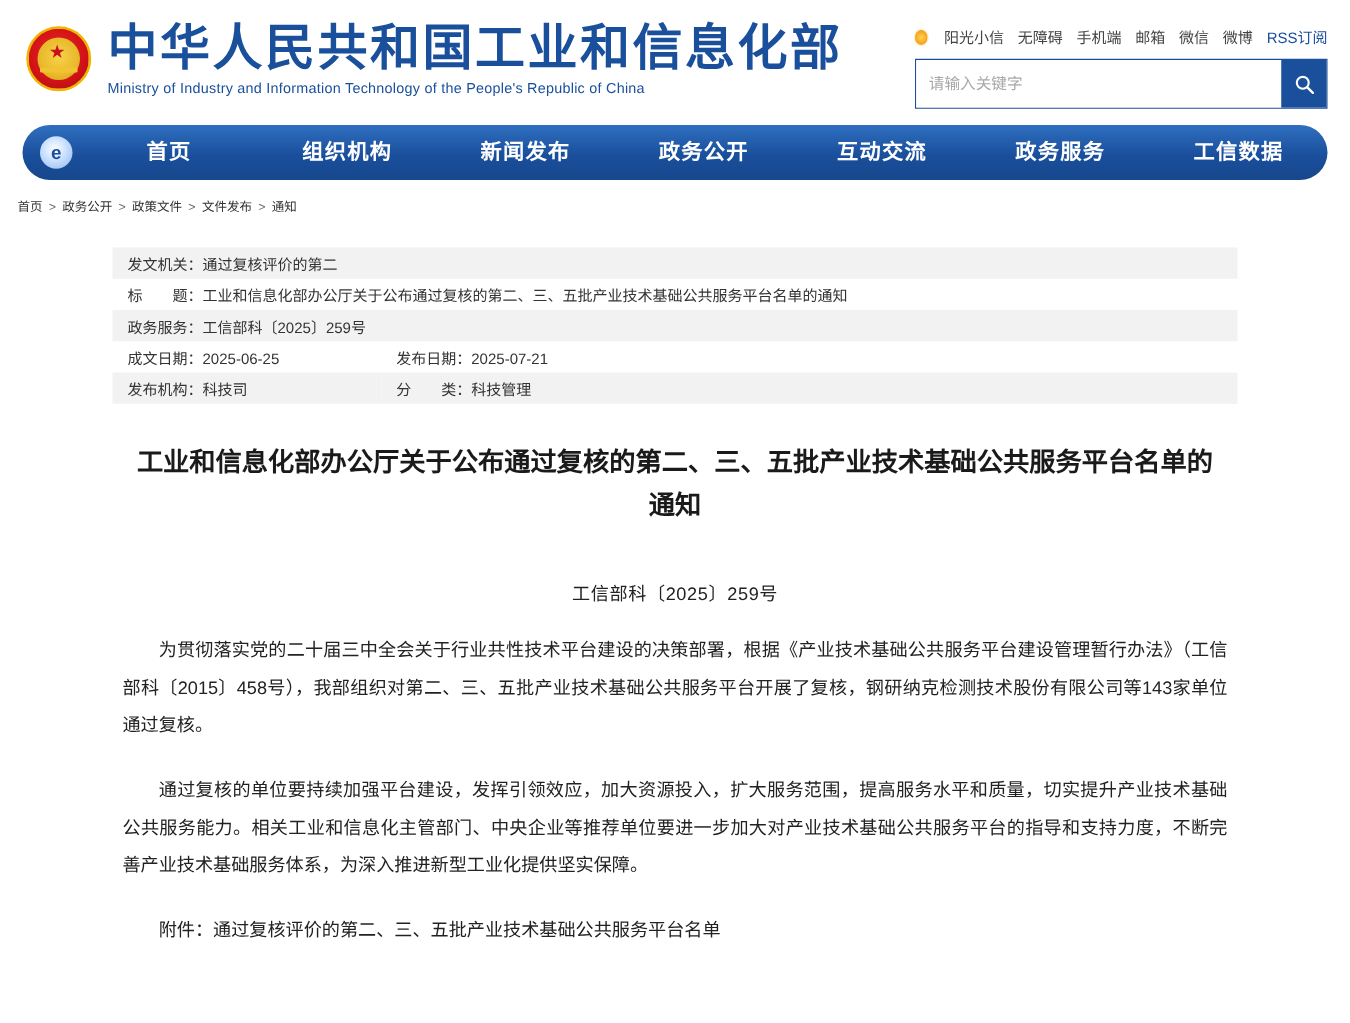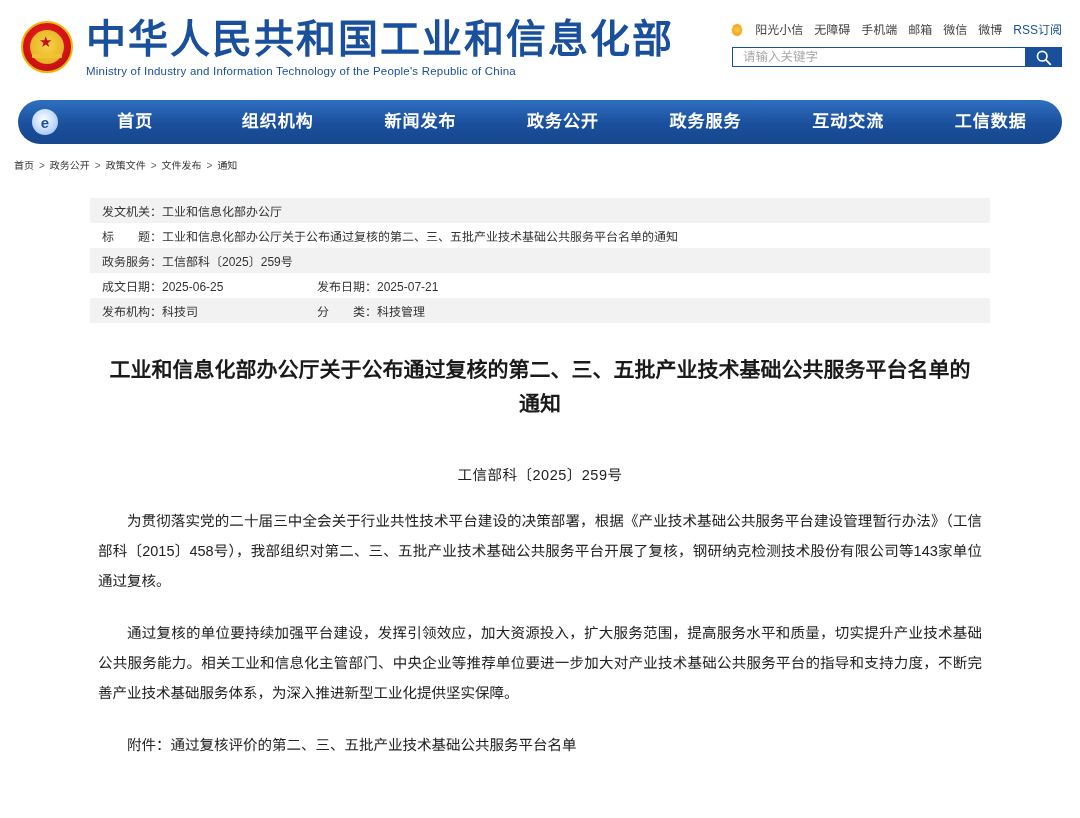--- a/index.html
+++ b/index.html
@@ -74,21 +74,21 @@
   .sun-icon {
     display:inline-block; width:12px; height:12px; border-radius:50%;
     background: radial-gradient(circle at 50% 50%, #ffd34d 0%, #f59a1c 75%);
     box-shadow: 0 0 0 1px #fff2c9;
     margin-right: 2px; position: relative; top: 2px;
   }
   .searchbar {
     margin-top: 9px;
     display: flex; align-items: stretch;
     border: 1px solid #1a4f9c;
-    height: 20px;
+    height: 40px;
   }
   .searchbar input {
     flex: 1 1 auto;
     border: none; outline: none;
     font-size: 12.5px;
     padding: 0 10px;
     color: #333;
     font-family: "Liberation Sans", sans-serif;
   }
   .searchbar input::placeholder { color: #a8a8a8; }
@@ -210,36 +210,36 @@
     </div>
   </div>
 
   <div class="nav">
     <div class="nav-logo">e</div>
     <div class="nav-items">
       <div class="nav-item">首页</div>
       <div class="nav-item">组织机构</div>
       <div class="nav-item">新闻发布</div>
       <div class="nav-item">政务公开</div>
+      <div class="nav-item">互动交流</div>
       <div class="nav-item">政务服务</div>
-      <div class="nav-item">互动交流</div>
       <div class="nav-item">工信数据</div>
     </div>
   </div>
 
   <div class="breadcrumb">
     <a href="#">首页</a><span class="sep">&gt;</span><a href="#">政务公开</a><span class="sep">&gt;</span><a href="#">政策文件</a><span class="sep">&gt;</span><a href="#">文件发布</a><span class="sep">&gt;</span><span>通知</span>
   </div>
 
   <div class="doc">
 
     <table class="meta">
       <tbody>
           <tr class="shade">
-        <td colspan="4"><span class="lbl">发文机关：</span><span>工业和信息化部办公厅</span></td>
+        <td colspan="4"><span class="lbl">发文机关：</span><span>通过复核评价的第二</span></td>
       </tr>
       <tr>
         <td colspan="4"><span class="lbl">标　　题：</span><span>工业和信息化部办公厅关于公布通过复核的第二、三、五批产业技术基础公共服务平台名单的通知</span></td>
       </tr>
       <tr class="shade">
         <td colspan="4"><span class="lbl">政务服务：</span><span>工信部科〔2025〕259号</span></td>
       </tr>
       <tr>
         <td style="width:215px"><span class="lbl">成文日期：</span><span>2025-06-25</span></td>
         <td><span class="lbl">发布日期：</span><span>2025-07-21</span></td>

